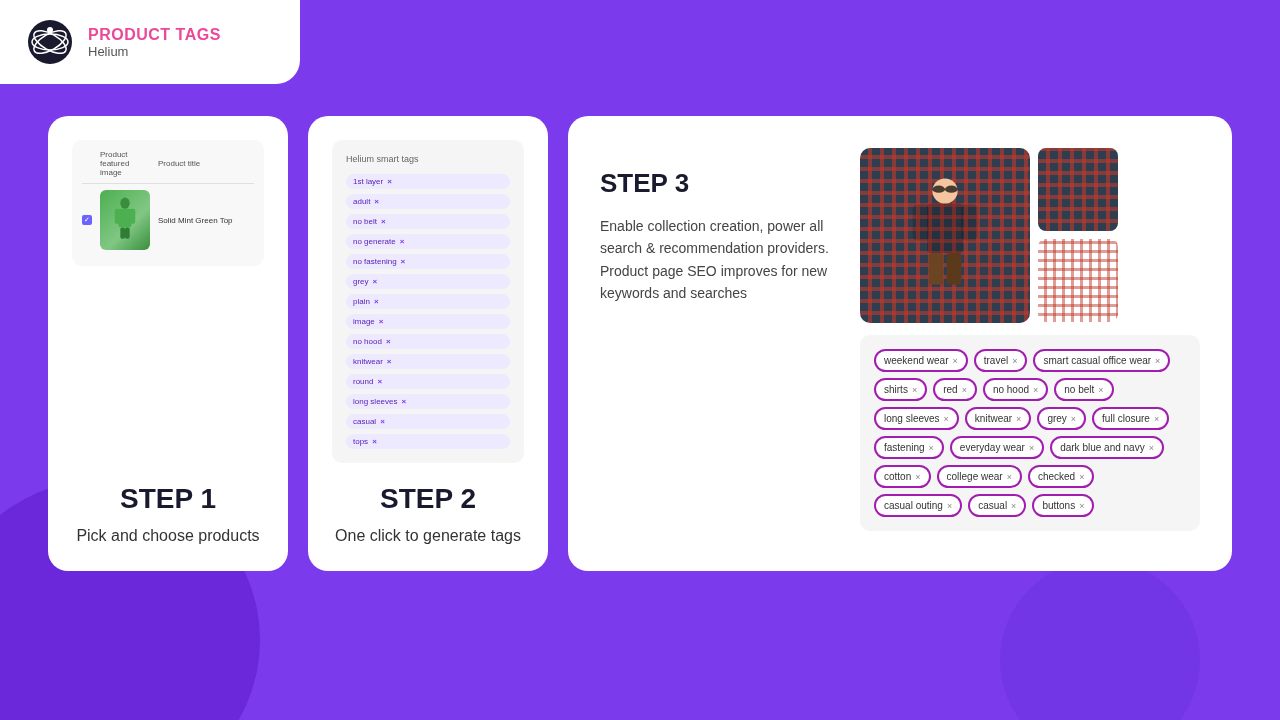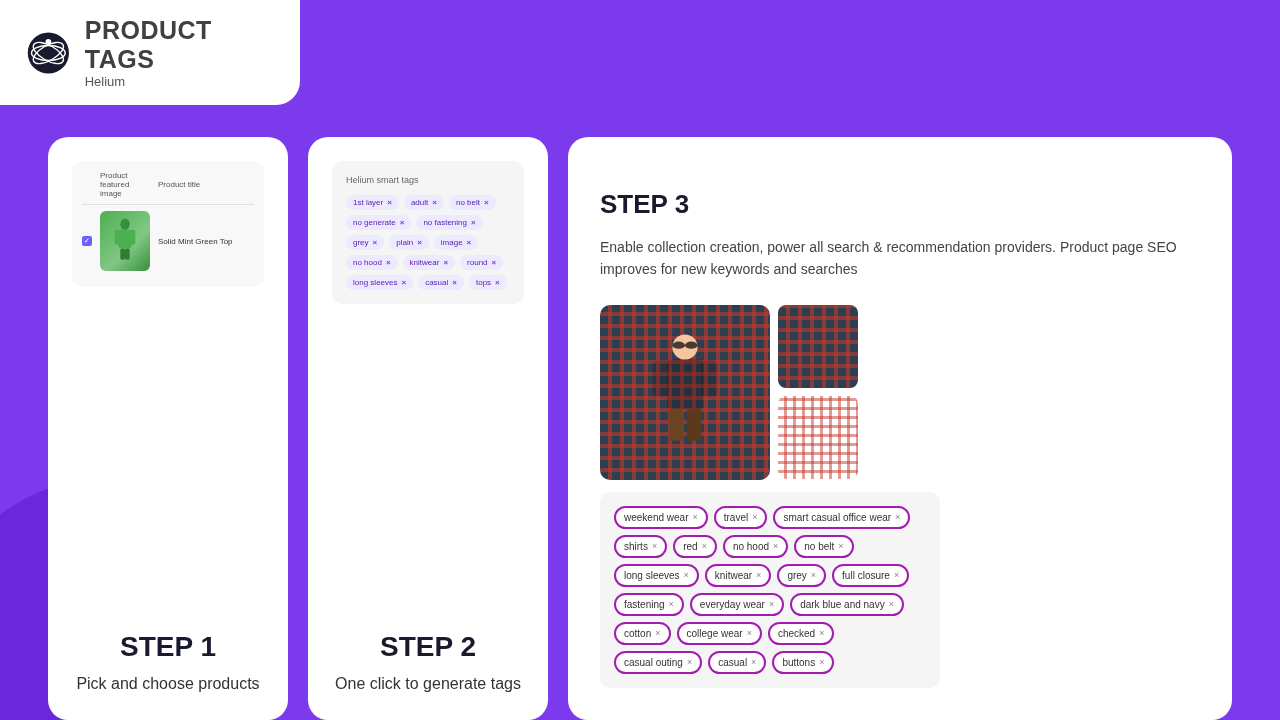--- a/index.html
+++ b/index.html
@@ -54,23 +54,23 @@
       width: 52px;
       height: 52px;
     }
 
     .header-text-group {
       display: flex;
       flex-direction: column;
     }
 
     .product-tags-label {
-      font-size: 25px;
+      font-size: 16px;
       font-weight: 800;
-      color: #404040;
+      color: #ec4899;
       letter-spacing: 0.5px;
     }
 
     .helium-label {
       font-size: 13px;
       color: #555;
       font-weight: 500;
     }
 
     
@@ -210,20 +210,21 @@
     .smart-tags-title {
       font-size: 9px;
       color: #666;
       margin-bottom: 10px;
     }
 
     .tags-container {
       display: flex;
       flex-wrap: wrap;
       gap: 5px;
+      flex-direction: column;
     }
 
     .tag-chip {
       background: #ede9fe;
       color: #5b21b6;
       font-size: 8px;
       padding: 3px 7px;
       border-radius: 20px;
       display: flex;
       align-items: center;
@@ -235,21 +236,21 @@
       font-size: 8px;
       color: #7c3aed;
       font-weight: bold;
     }
 
     
     .card-step3 {
       flex: 1;
       min-height: 420px;
       display: flex;
-      flex-direction: column;
+      flex-direction: row;
       align-items: flex-start;
       gap: 24px;
       padding: 32px;
     }
 
     .step3-text {
       flex: 1;
       display: flex;
       flex-direction: column;
     }

